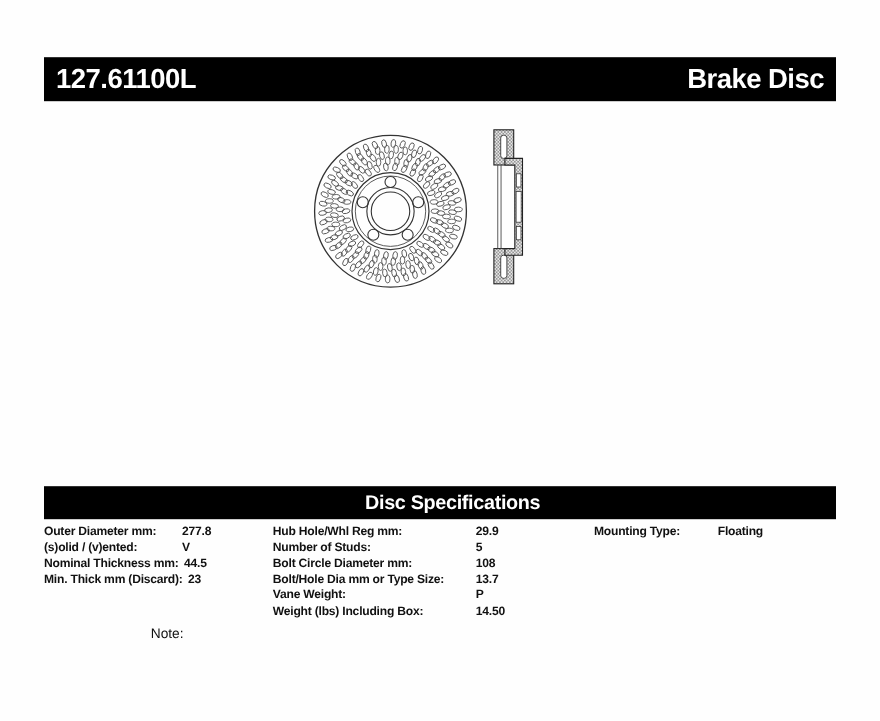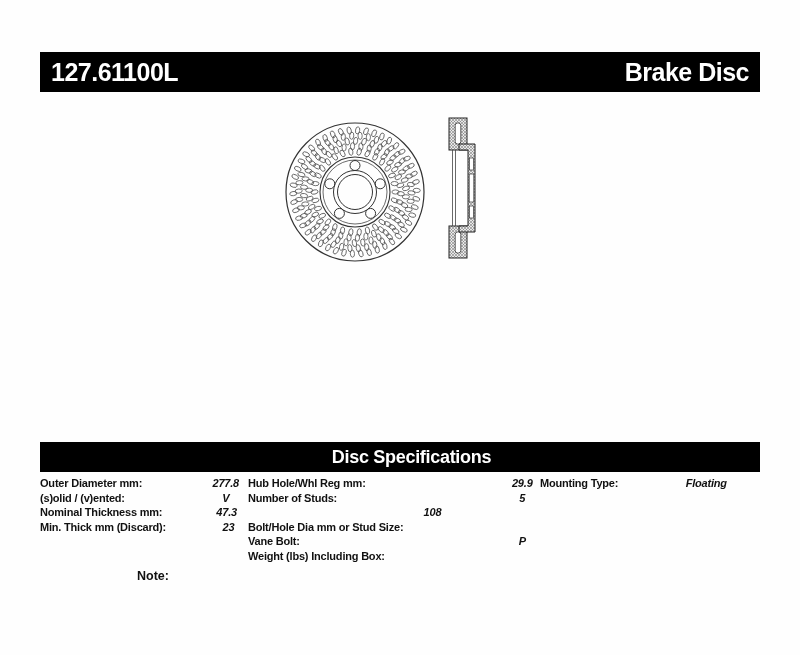--- a/index.html
+++ b/index.html
@@ -54,27 +54,27 @@
     display: flex;
     height: 14.6px;
     line-height: 14.6px;
     font-size: 11px;
     font-weight: bold;
     color: #111111;
     letter-spacing: -0.2px;
     white-space: nowrap;
   }
   .spec-label { flex: 1 1 50%; text-align: left; }
-  .spec-value { flex: 1 1 50%; text-align: center; padding-left: 5px; font-style: italic; }
+  .spec-value { flex: 1 1 50%; text-align: left; padding-left: 5px; }
   #note-label {
     position: absolute;
     left: 93px;
     top: 569px;
     font-size: 12.5px;
-    font-weight: bold;
+    font-weight: normal;
     color: #111111;
     padding-left: 44px;
   }
 </style>
 </head>
 <body>
 
 <div id="page">
 
   <div id="header-bar" class="bar">
@@ -323,48 +323,51 @@
       <div class="spec-row">
         <span class="spec-label">Outer Diameter mm:</span>
         <span class="spec-value">277.8</span>
       </div>
       <div class="spec-row">
         <span class="spec-label">(s)olid / (v)ented:</span>
         <span class="spec-value">V</span>
       </div>
       <div class="spec-row">
         <span class="spec-label">Nominal Thickness mm:</span>
-        <span class="spec-value">47.3</span>
+        <span class="spec-value">44.5</span>
       </div>
       <div class="spec-row">
         <span class="spec-label">Min. Thick mm (Discard):</span>
         <span class="spec-value">23</span>
       </div>
     </div>
   <div class="spec-col" style="left:248px; width:364px">
       <div class="spec-row">
         <span class="spec-label">Hub Hole/Whl Reg mm:</span>
         <span class="spec-value">29.9</span>
       </div>
       <div class="spec-row">
         <span class="spec-label">Number of Studs:</span>
         <span class="spec-value">5</span>
       </div>
       <div class="spec-row">
+        <span class="spec-label">Bolt Circle Diameter mm:</span>
         <span class="spec-value">108</span>
       </div>
       <div class="spec-row">
-        <span class="spec-label">Bolt/Hole Dia mm or Stud Size:</span>
-      </div>
-      <div class="spec-row">
-        <span class="spec-label">Vane Bolt:</span>
+        <span class="spec-label">Bolt/Hole Dia mm or Type Size:</span>
+        <span class="spec-value">13.7</span>
+      </div>
+      <div class="spec-row">
+        <span class="spec-label">Vane Weight:</span>
         <span class="spec-value">P</span>
       </div>
       <div class="spec-row">
         <span class="spec-label">Weight (lbs) Including Box:</span>
+        <span class="spec-value">14.50</span>
       </div>
     </div>
   <div class="spec-col" style="left:540px; width:220px">
       <div class="spec-row">
         <span class="spec-label">Mounting Type:</span>
         <span class="spec-value">Floating</span>
       </div>
     </div>
 
   <div id="note-label">Note:</div>

